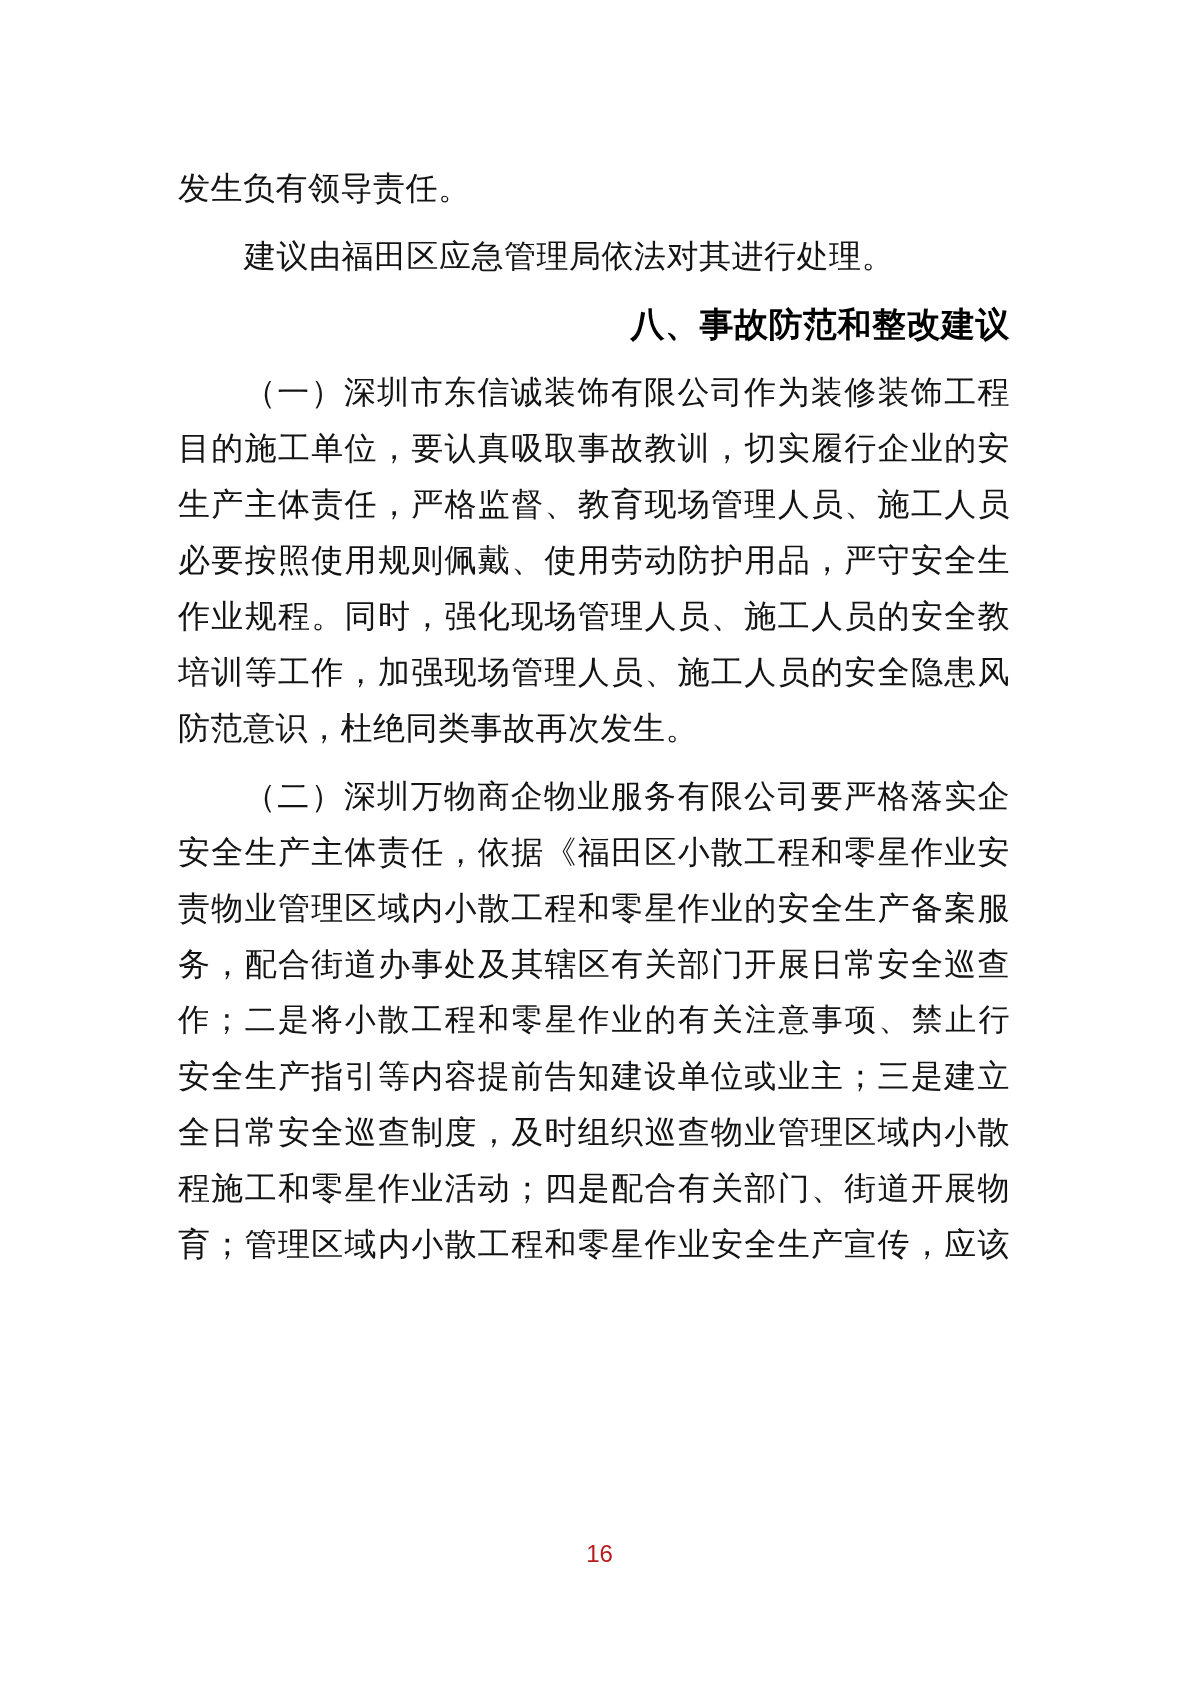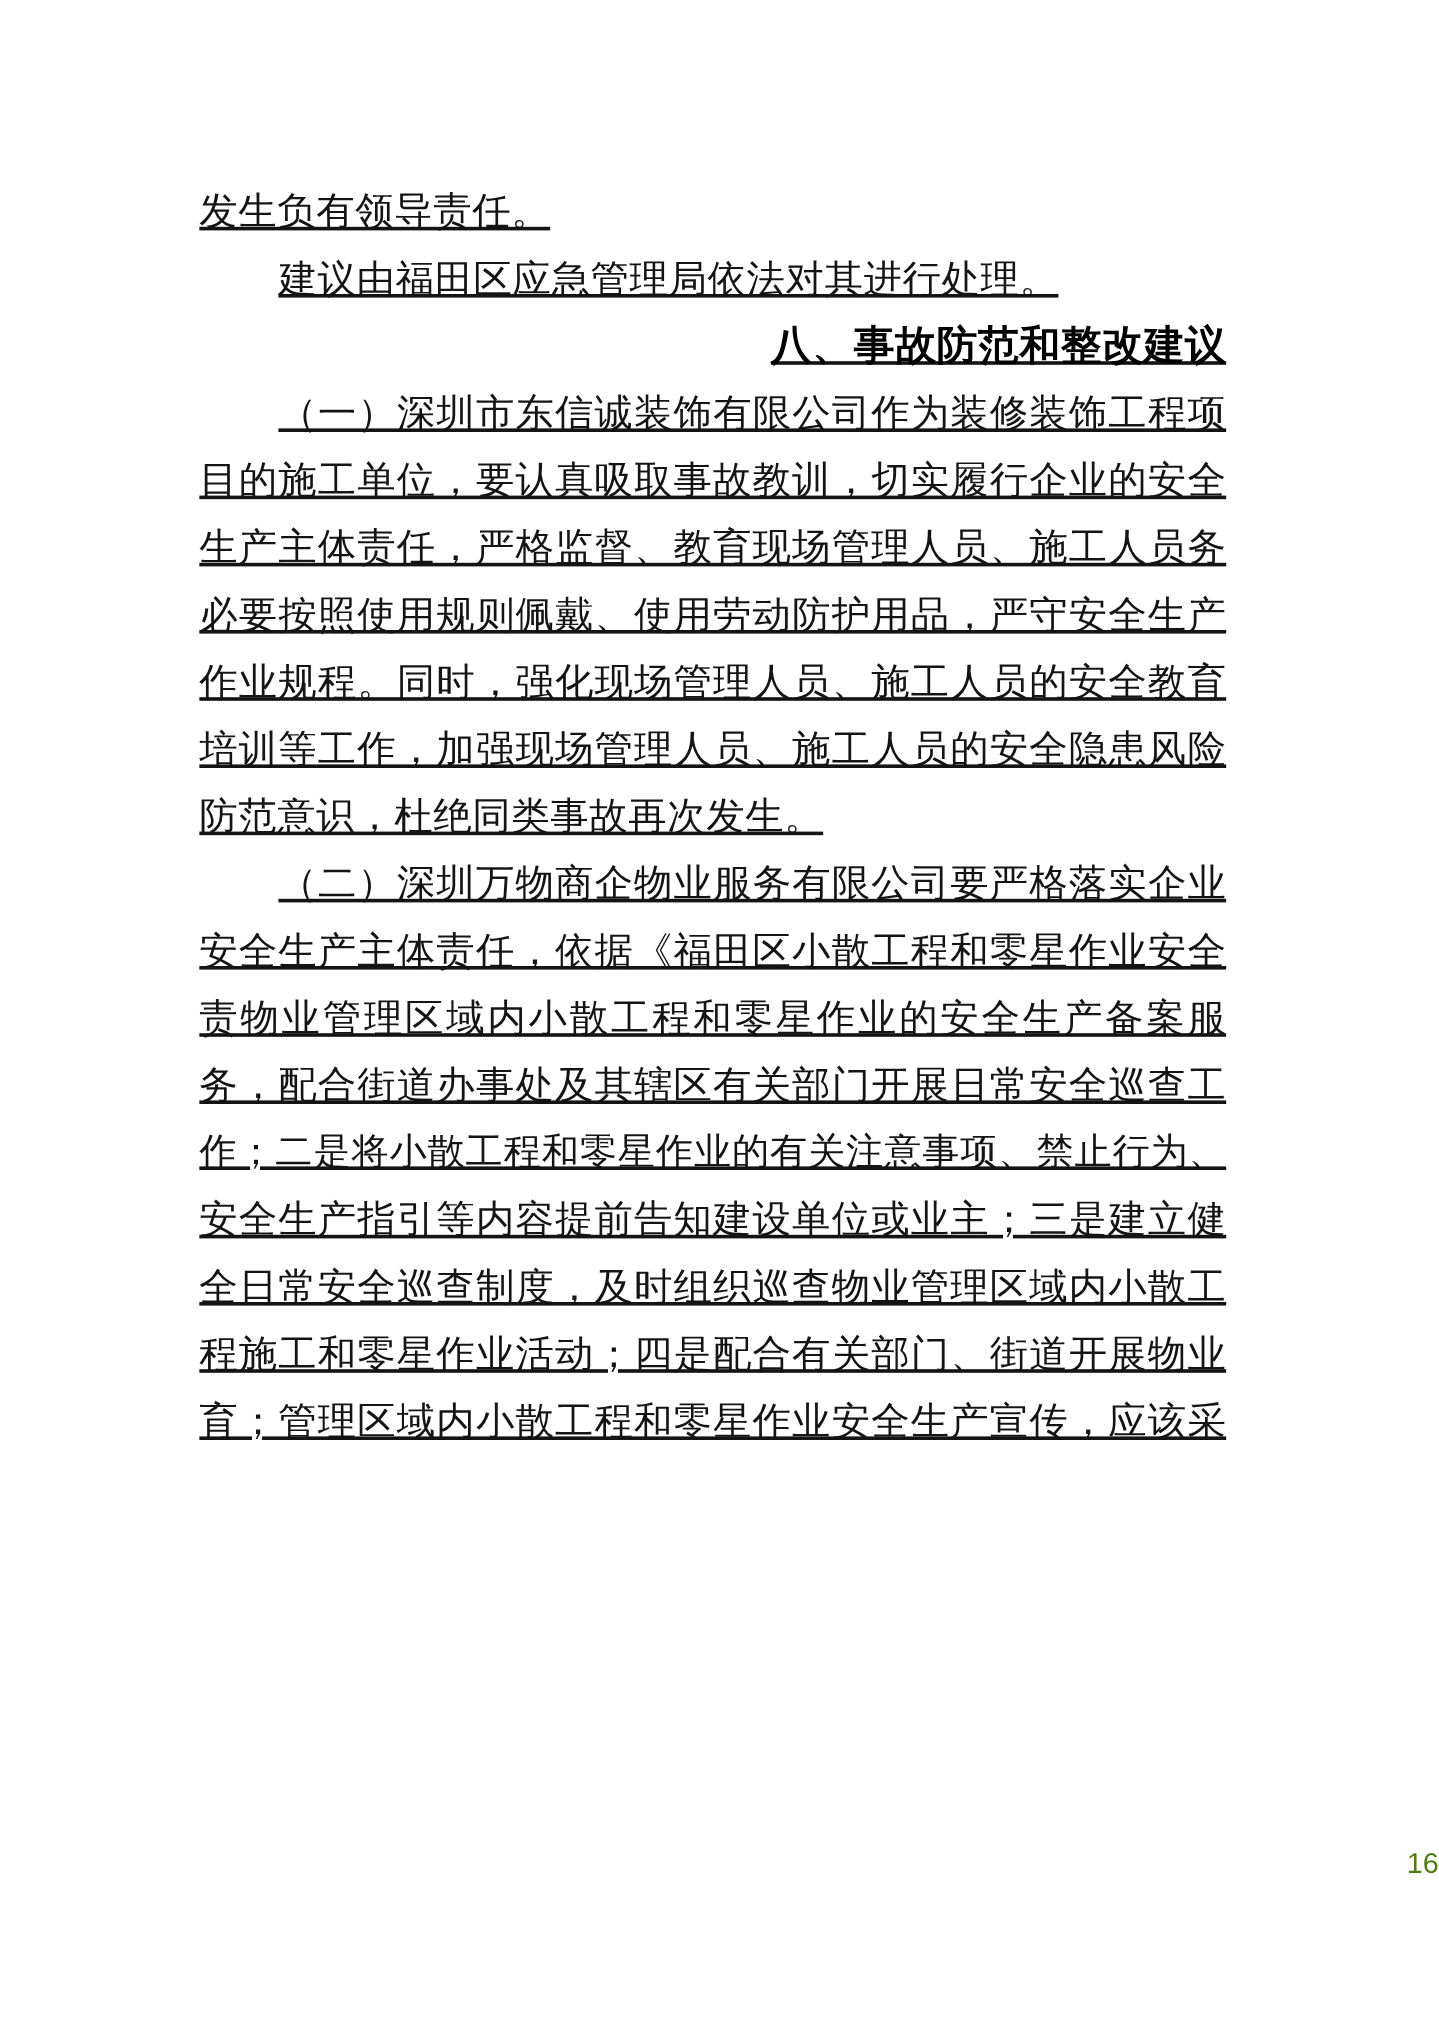--- a/index.html
+++ b/index.html
@@ -15,21 +15,21 @@
     overflow: hidden;
     font-family: "Liberation Serif", serif;
     color: #141414;
   }
   .content {
     position: absolute;
     left: 166px;
     top: 148px;
     width: 856px;
   }
-  .block { margin: 0; padding: 0; text-decoration: underline; }
+  .block { margin: 12px; padding: 0; }
   .line {
     height: 56px;
     line-height: 56px;
     font-size: 32px;
     white-space: normal;
     word-break: break-all;
     overflow: hidden;
     letter-spacing: 0.5px;
   }
   .line.fill {
@@ -43,24 +43,24 @@
     font-weight: bold;
     font-size: 34px;
     color: #000000;
     text-align: right;
   }
   .footer {
     position: absolute;
     top: 1540px;
     left: 0;
     width: 1199px;
-    text-align: right;
+    text-align: center;
     font-family: "Liberation Sans", sans-serif;
     font-size: 24px;
-    color: #4d7c0f;
+    color: #b91c1c;
   }
 </style>
 </head>
 <body>
 
 <div class="page">
   <div class="content" id="content">
       <div class="block">
         <div class="line">发生负有领导责任。</div>
       </div>

